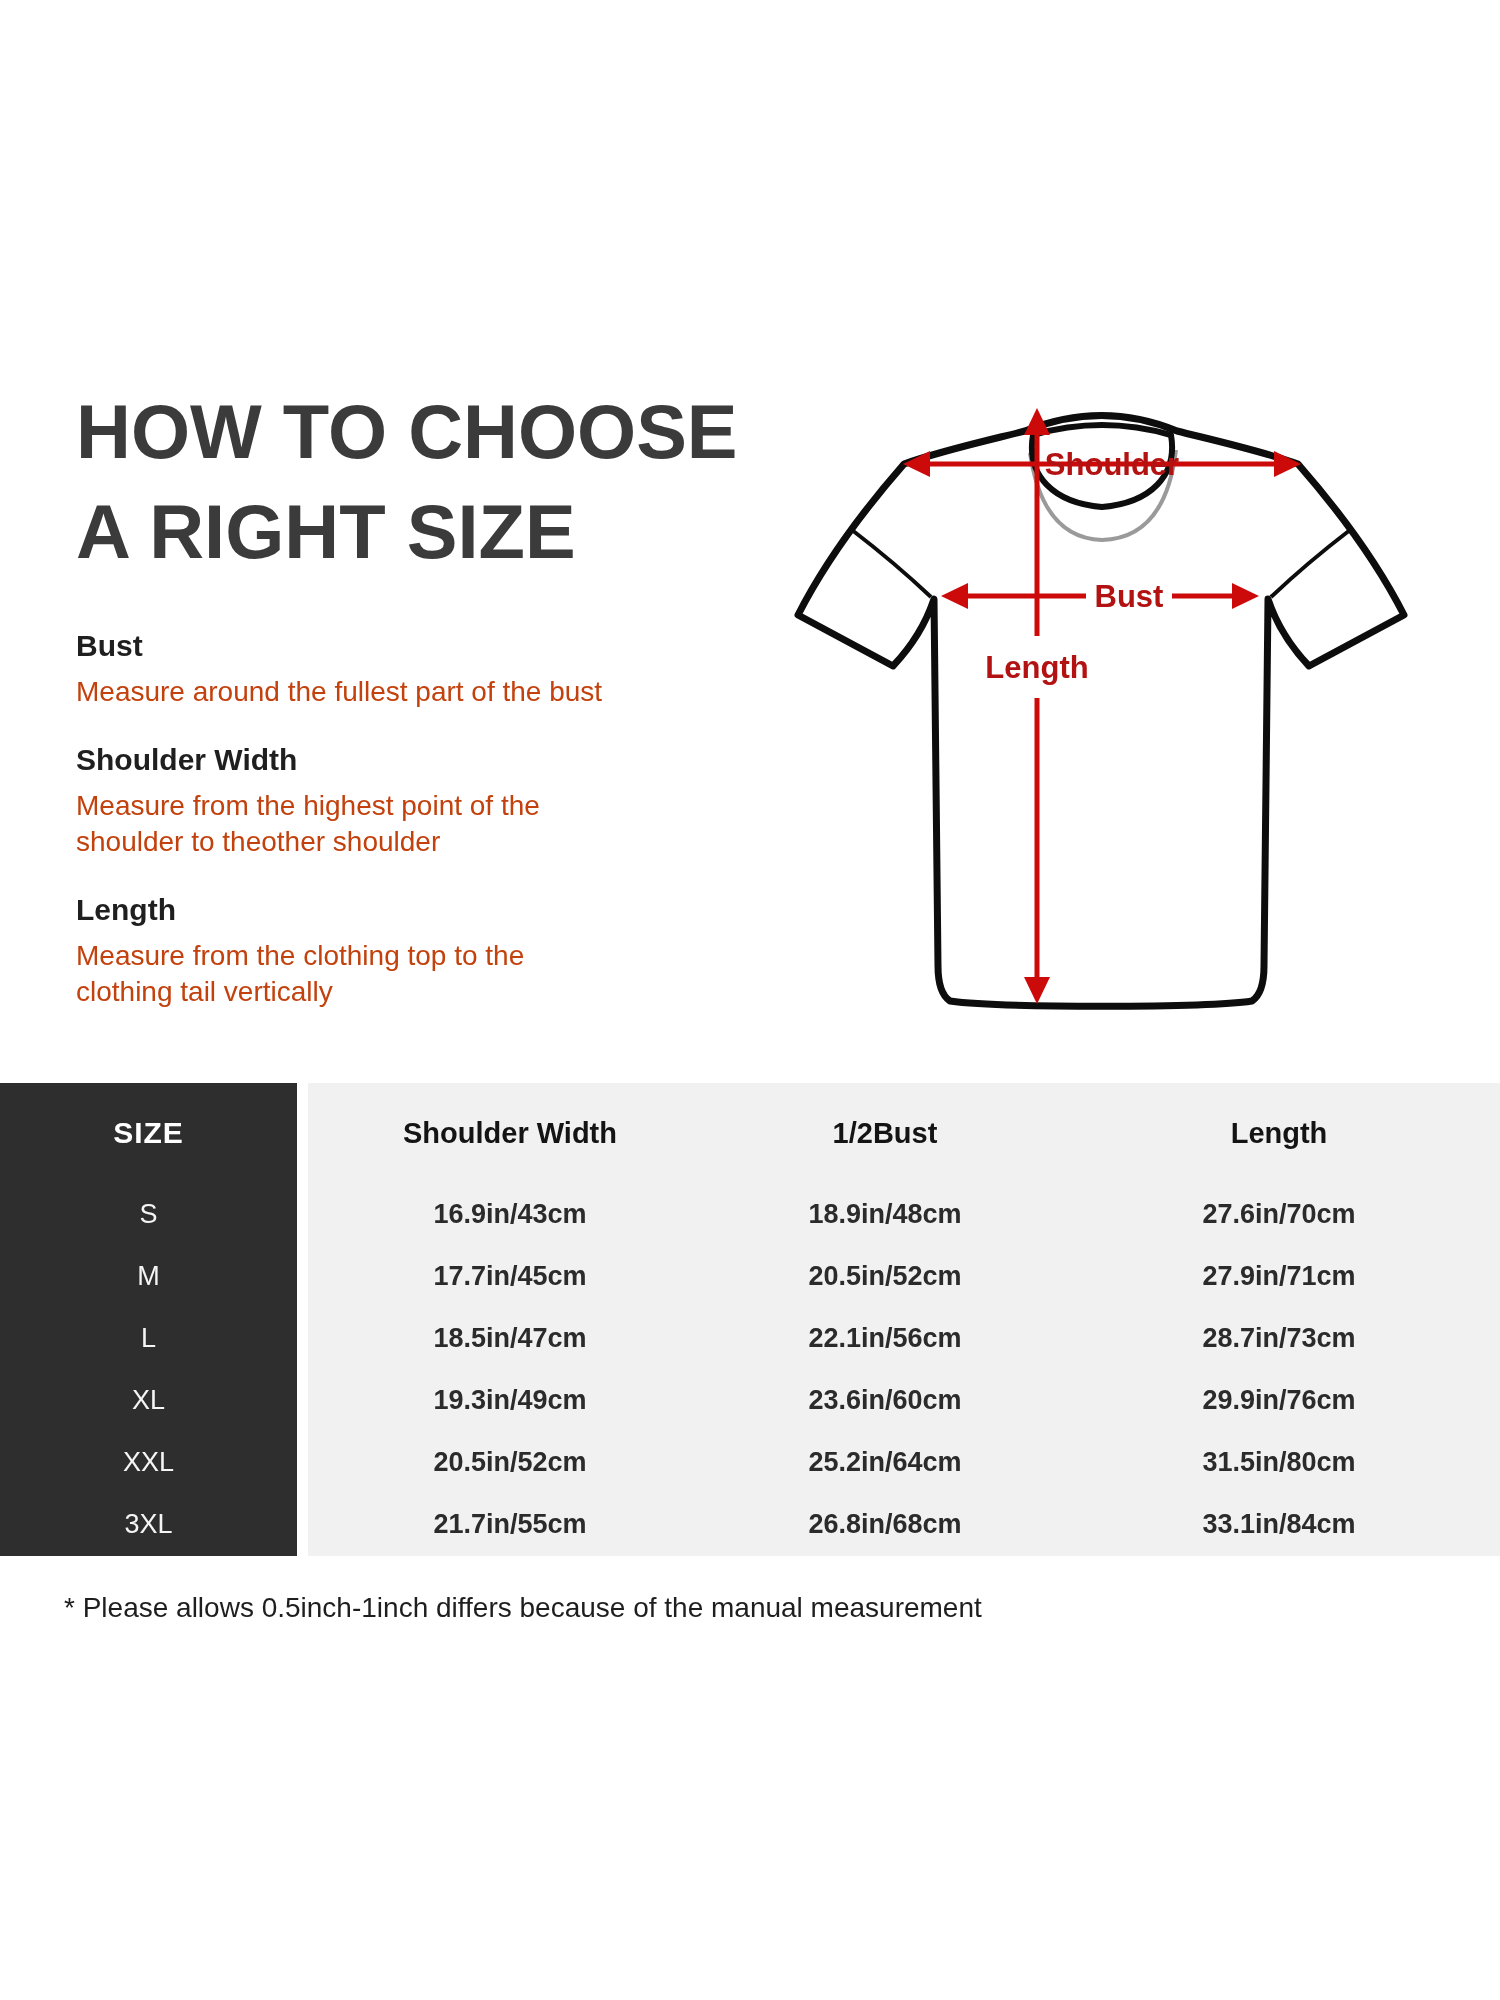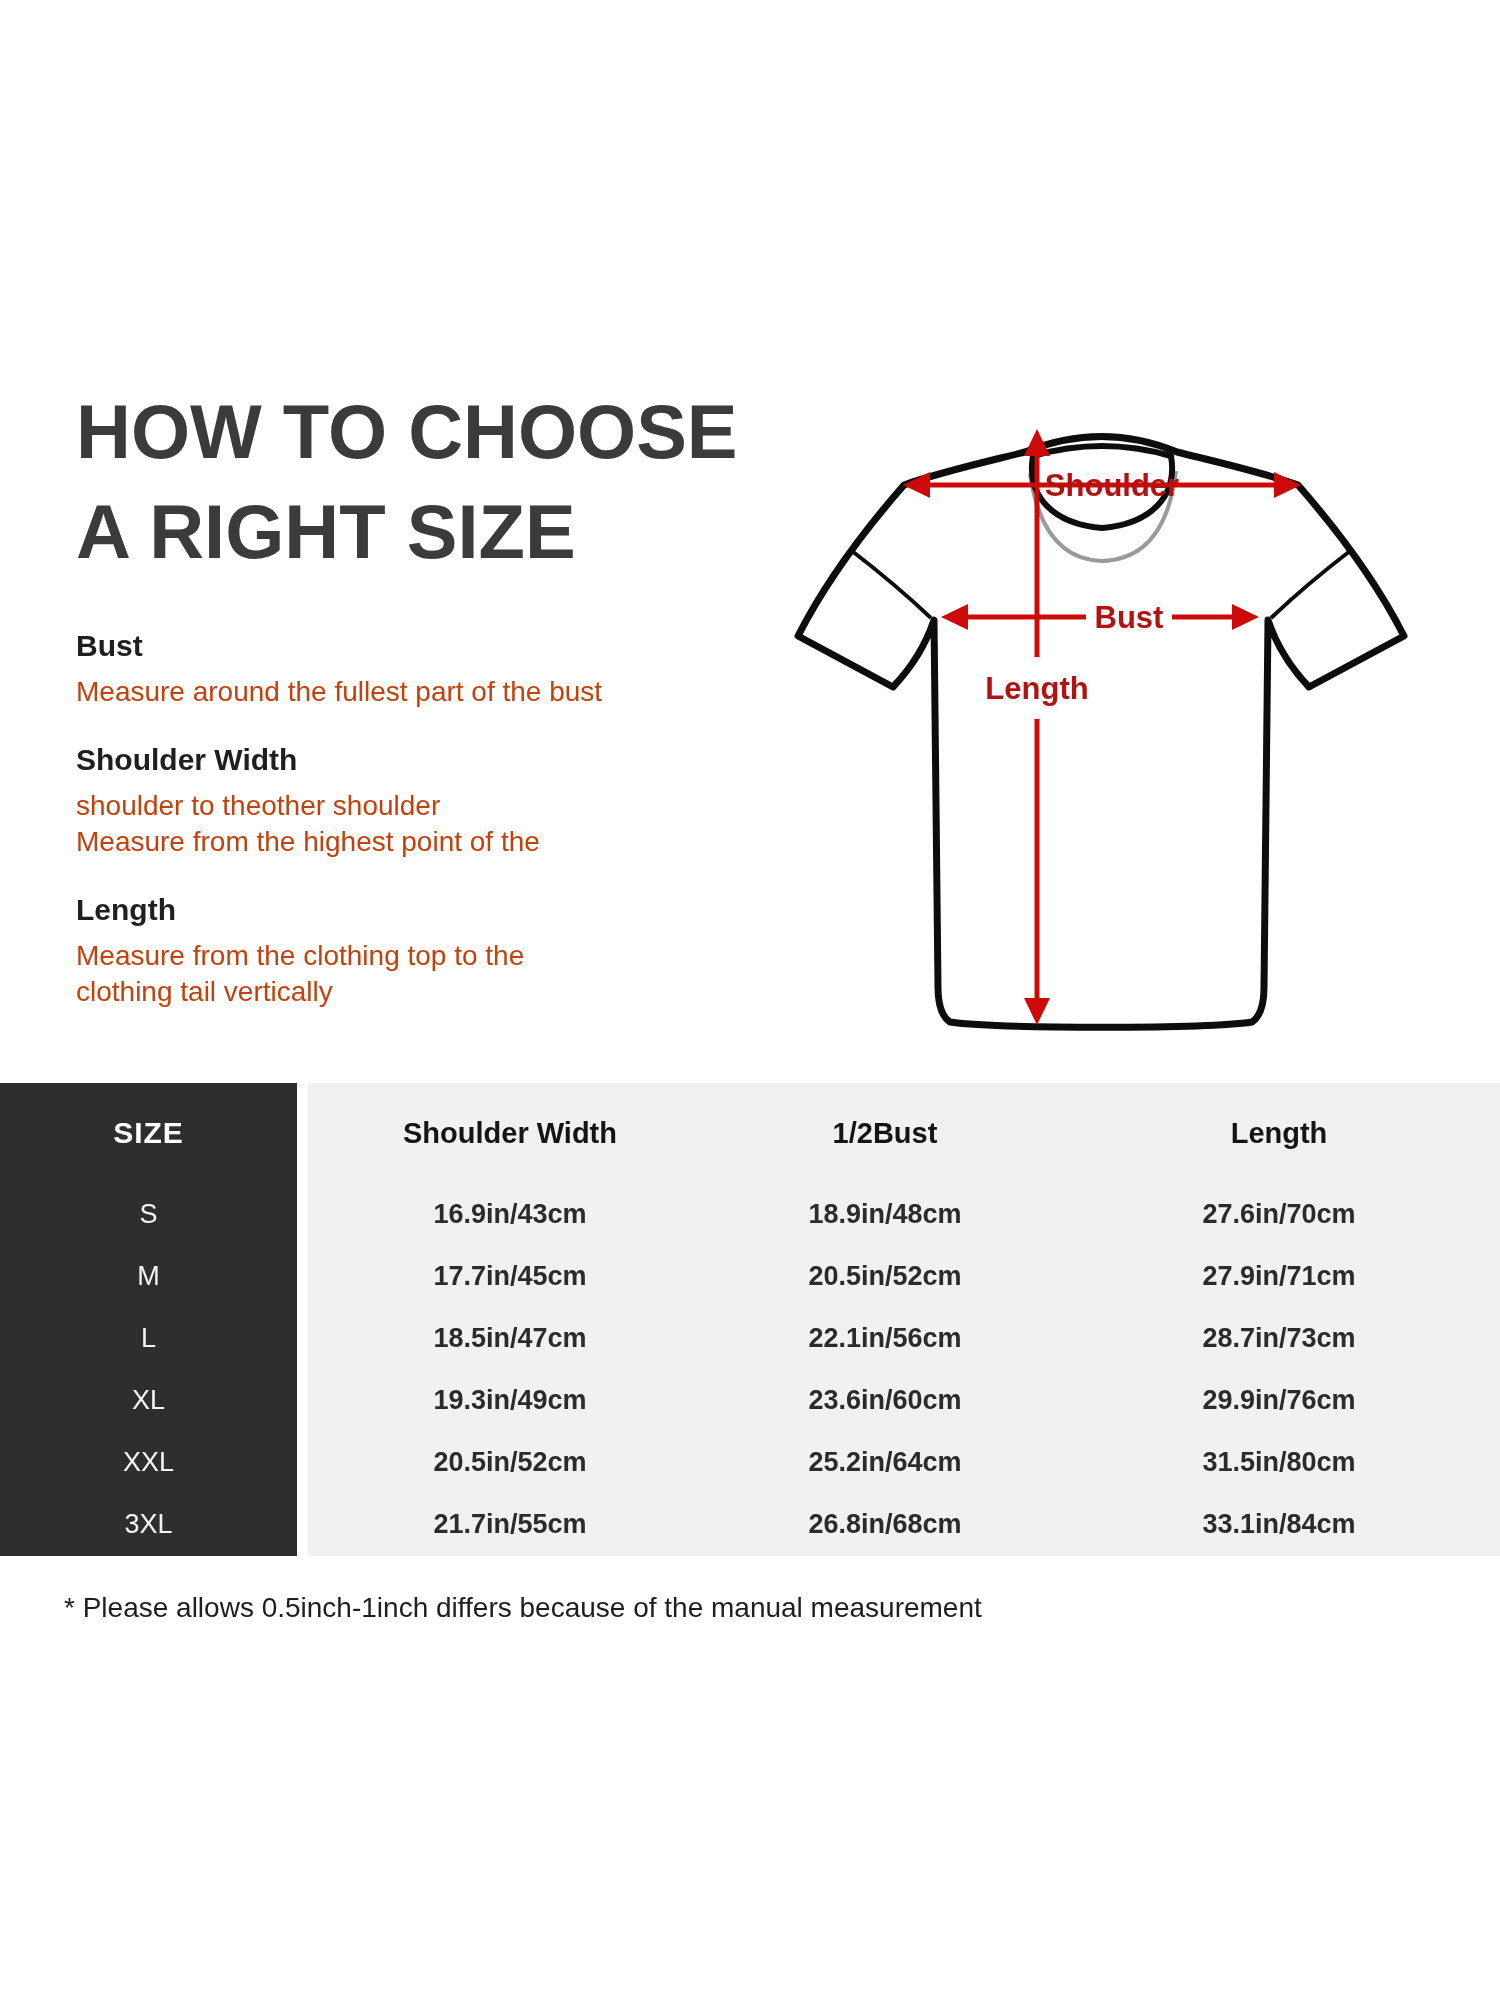--- a/index.html
+++ b/index.html
@@ -12,21 +12,21 @@
     position:absolute;left:76px;top:382px;
     font-size:76px;font-weight:700;color:#3b3b3b;line-height:100px;
     letter-spacing:0px;white-space:nowrap;
   }
   
   .guide{position:absolute;left:76px;top:630px;width:600px;}
   .guide-section{margin-bottom:34px;}
   .guide-heading{font-size:30px;font-weight:700;color:#1f1f1f;height:32px;line-height:32px;margin-bottom:12px;}
   .guide-line{font-size:28px;color:#c2410c;line-height:36px;white-space:nowrap;}
   
-  .diagram{position:absolute;left:700px;top:349px;width:760px;height:730px;}
+  .diagram{position:absolute;left:700px;top:328px;width:760px;height:730px;}
   .diagram svg{display:block;width:760px;height:730px;}
   .red-label{font-family:"Liberation Sans",sans-serif;font-size:31px;font-weight:700;}
   
   .size-table{position:absolute;left:0;top:1083px;width:1500px;height:473px;}
   .size-col{
     position:absolute;left:0;top:0;width:297px;height:473px;background:#2e2e2e;
     display:grid;grid-template-rows:100px repeat(6,62.17px);text-align:right;
   }
   .size-col .cell{display:flex;align-items:center;justify-content:center;}
   .size-head{font-size:30px;font-weight:700;color:#ffffff;letter-spacing:1px;}
@@ -51,22 +51,22 @@
     <div>A RIGHT SIZE</div>
   </div>
 
   <div class="guide">
     <div class="guide-section">
       <div class="guide-heading">Bust</div>
       <div class="guide-line">Measure around the fullest part of the bust</div>
     </div>
     <div class="guide-section">
       <div class="guide-heading">Shoulder Width</div>
+      <div class="guide-line">Measure from the highest point of the</div>
       <div class="guide-line">shoulder to theother shoulder</div>
-      <div class="guide-line">Measure from the highest point of the</div>
     </div>
     <div class="guide-section">
       <div class="guide-heading">Length</div>
       <div class="guide-line">Measure from the clothing top to the</div>
       <div class="guide-line">clothing tail vertically</div>
     </div>
   </div>
 
   <div class="diagram">
     <svg viewBox="700 330 760 730" xmlns="http://www.w3.org/2000/svg">

